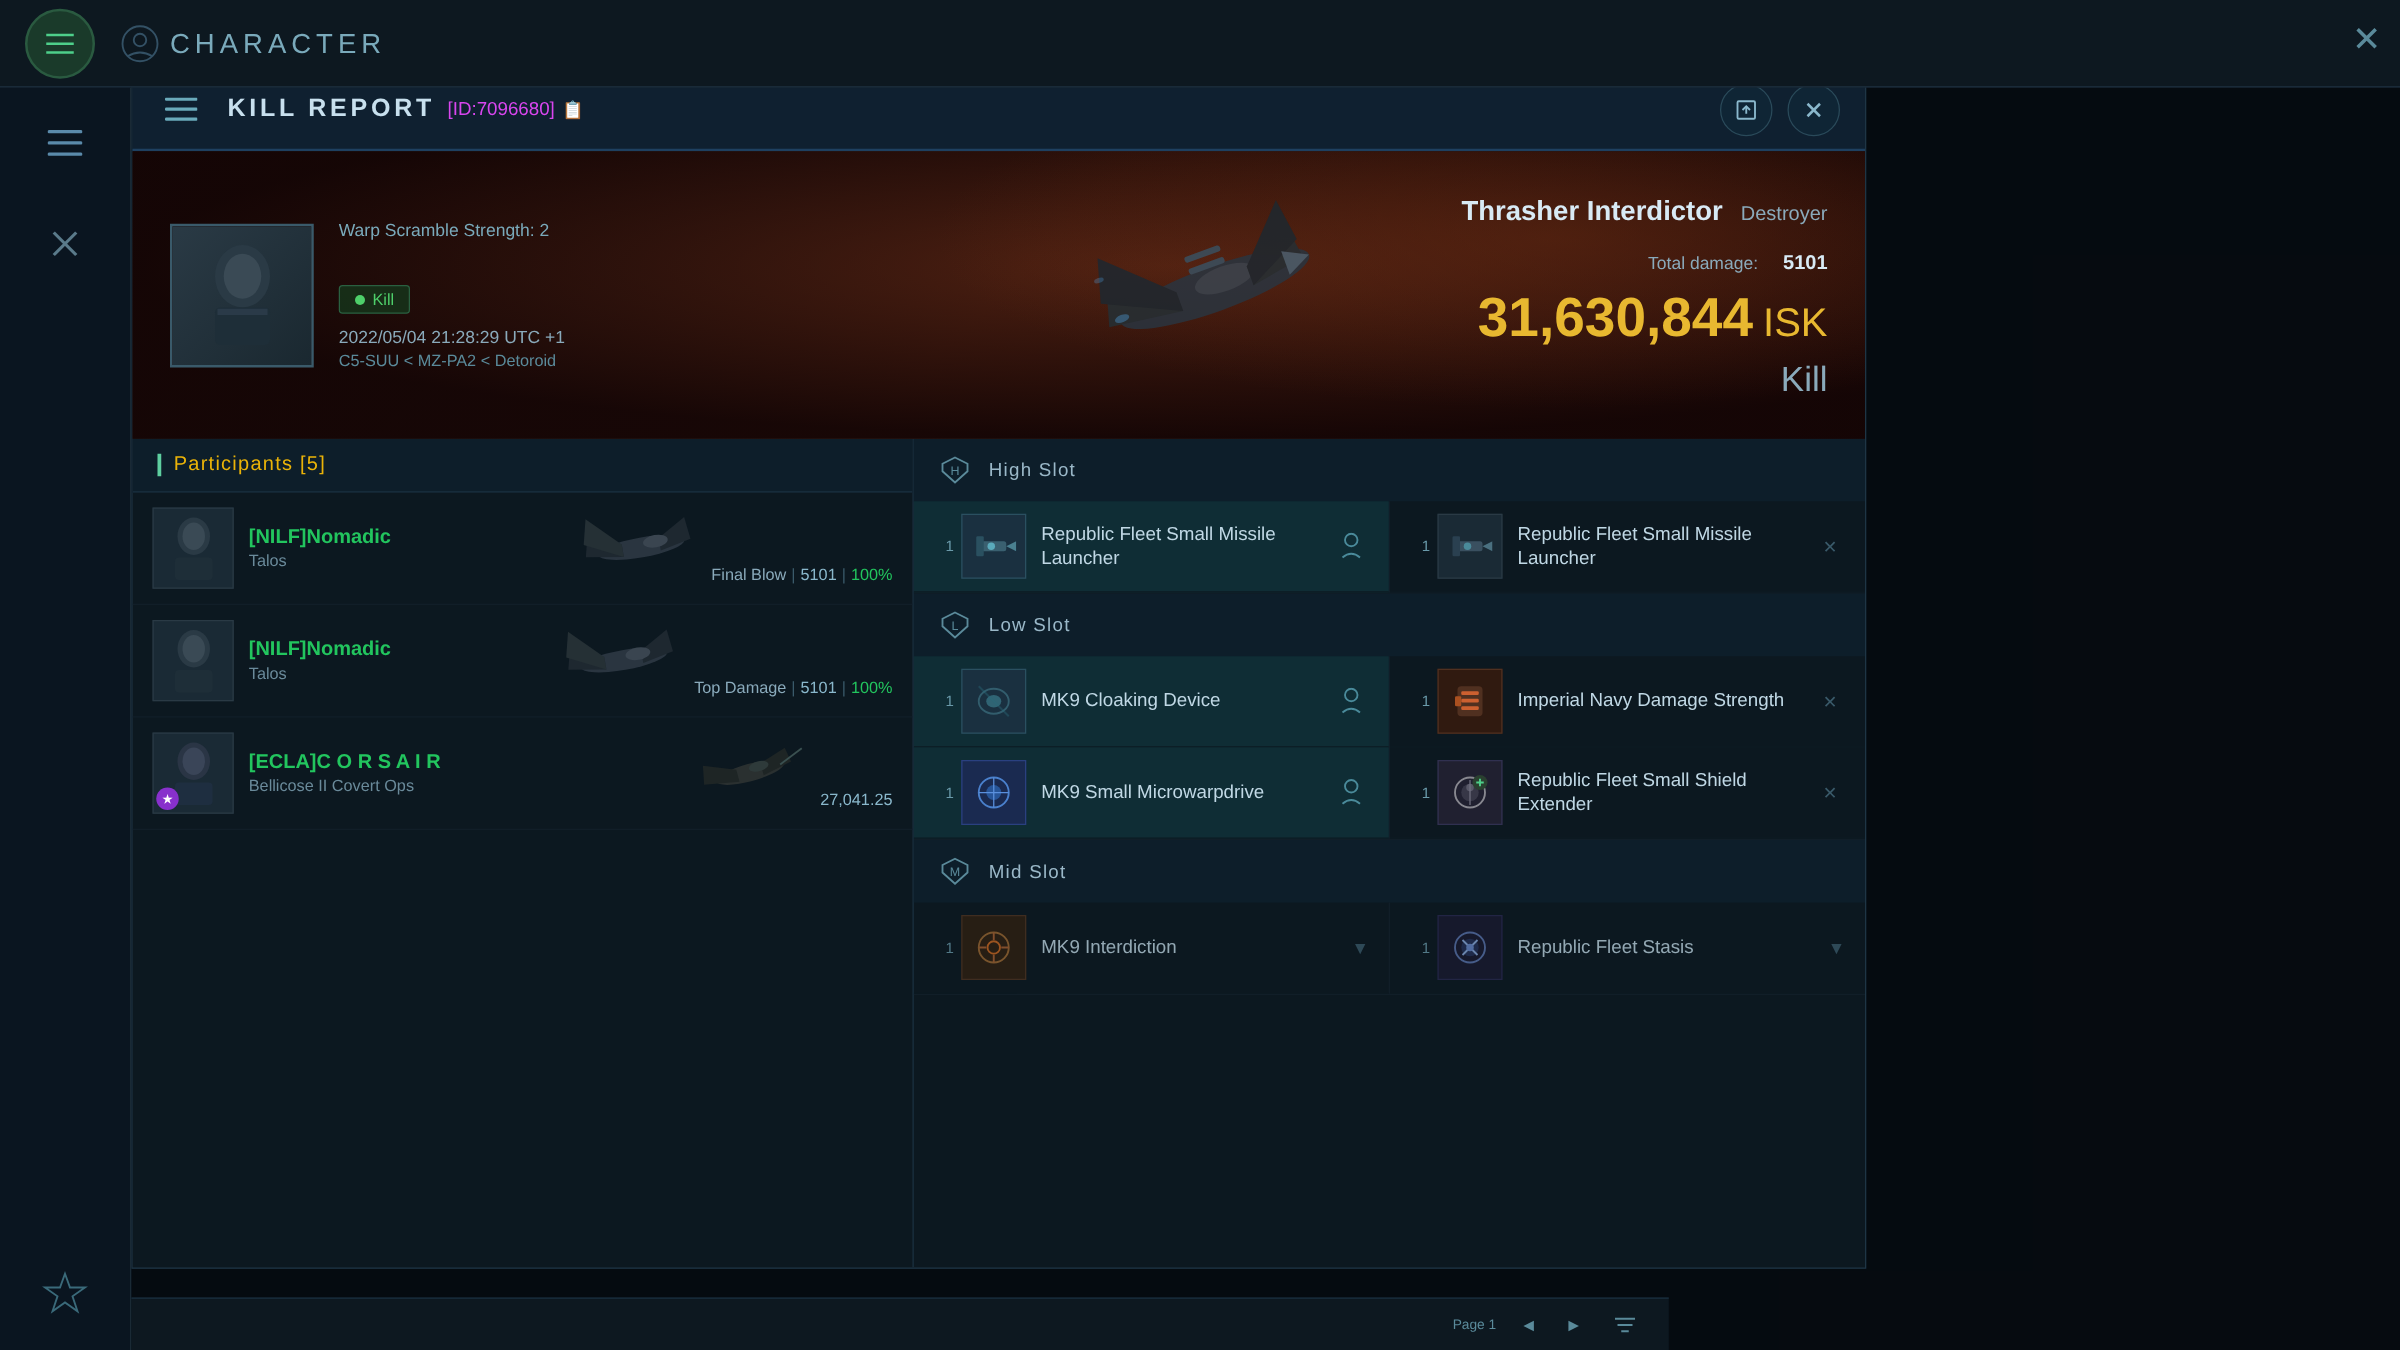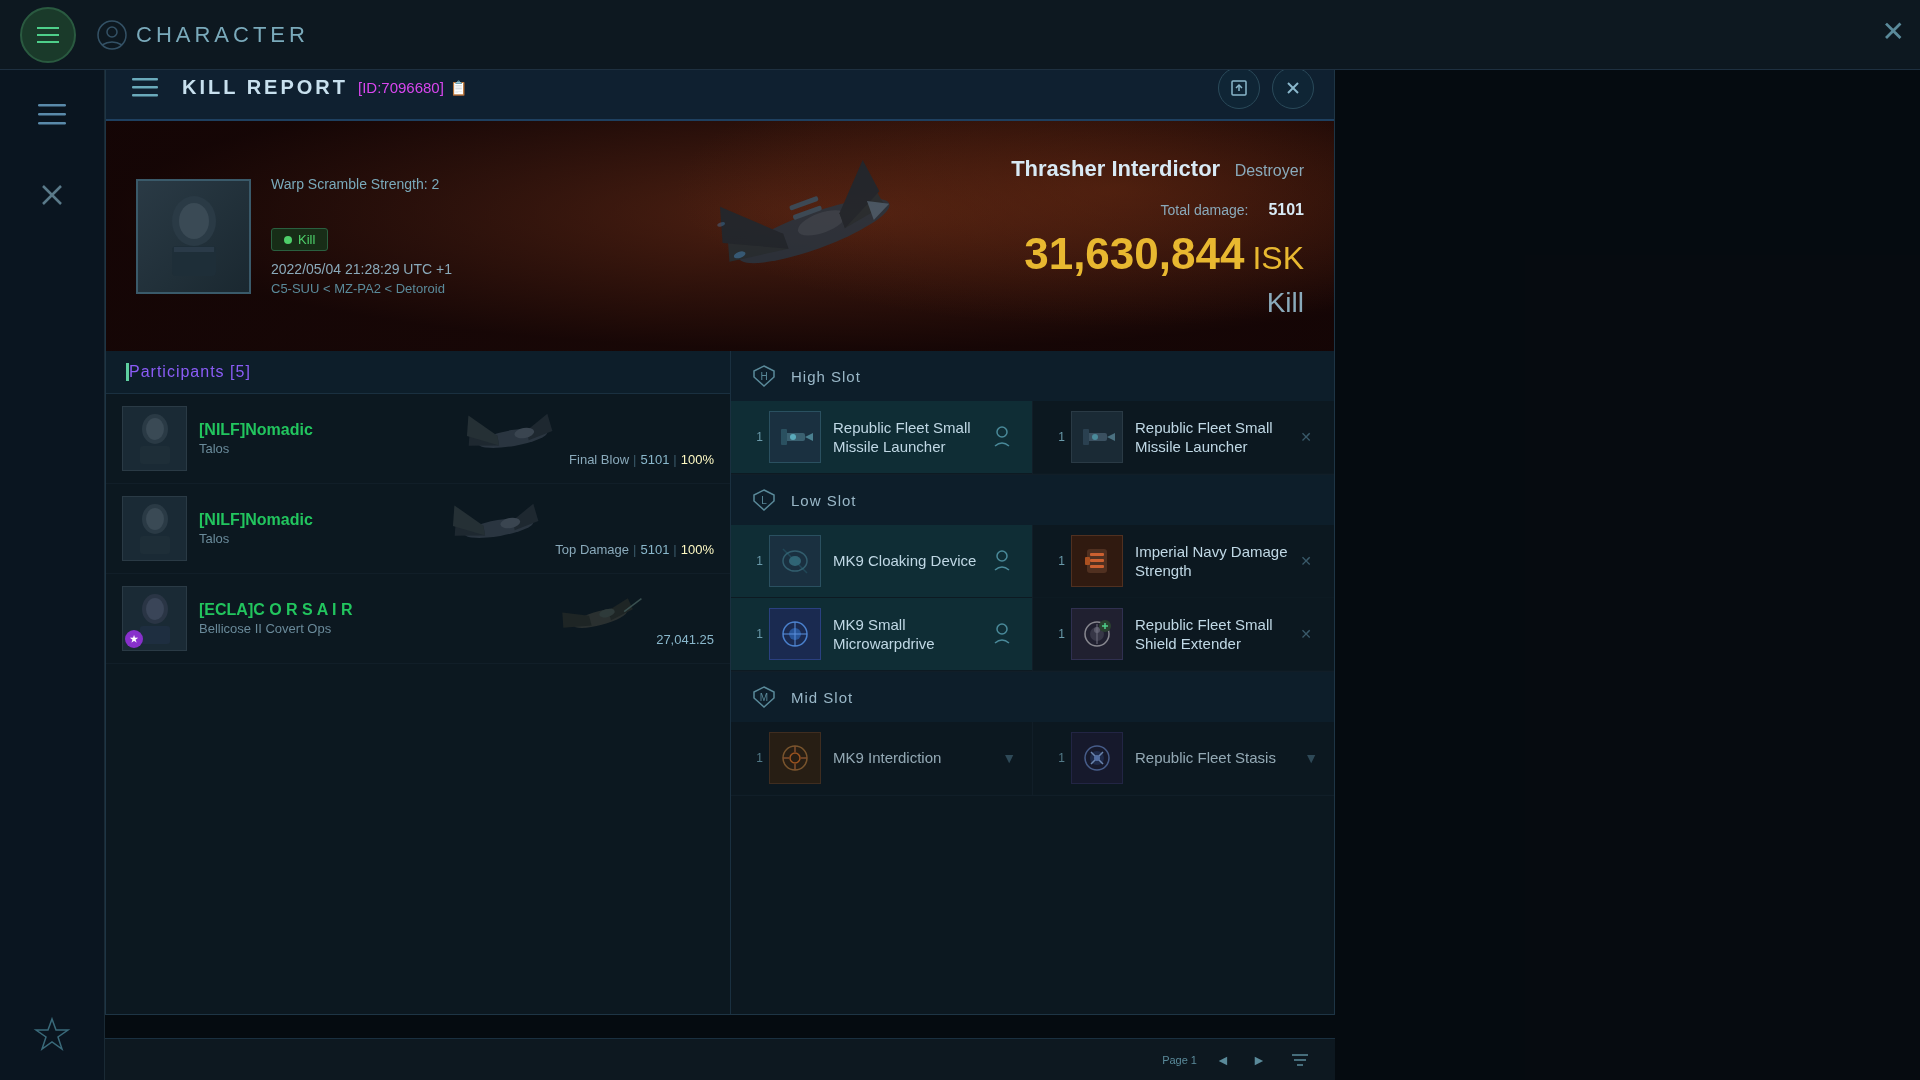--- a/index.html
+++ b/index.html
@@ -74,21 +74,21 @@
       color: #3a6a7a;
       font-size: 22px;
       cursor: pointer;
     }
 
     
     .main-panel {
       position: absolute;
       top: 55px;
       left: 105px;
-      width: 1230px;
+      width: 1388px;
       height: 960px;
       background: #0c1820;
       border: 1px solid #1e3545;
     }
 
     
     .panel-header {
       height: 65px;
       background: #0f2030;
       border-bottom: 2px solid #1e4060;
@@ -297,23 +297,24 @@
     }
 
     .section-header {
       padding: 12px 20px;
       background: #0d1e2a;
       border-bottom: 1px solid #1a3040;
     }
 
     .section-title {
       font-size: 16px;
-      color: #8b5cf6;
+      color: #eab308;
       letter-spacing: 1px;
       border-left: 3px solid #5ecfa0;
+      padding-left: 10px;
     }
 
     .participant-row {
       display: flex;
       align-items: center;
       padding: 12px 16px;
       border-bottom: 1px solid #111e28;
       cursor: pointer;
       transition: background 0.15s;
     }
@@ -349,21 +350,21 @@
     .participant-stats-row {
       display: flex;
       align-items: center;
       gap: 6px;
       font-size: 13px;
       margin-top: 42px;
     }
 
     .final-blow { color: #8aaabb; }
     .damage-num { color: #8ab8cc; }
-    .pct-text { color: #fef9c3; }
+    .pct-text { color: #22c55e; }
 
     
     .equipment-panel {
       flex: 1;
       overflow-y: auto;
     }
 
     .slot-section {
       border-bottom: 1px solid #111e28;
     }

